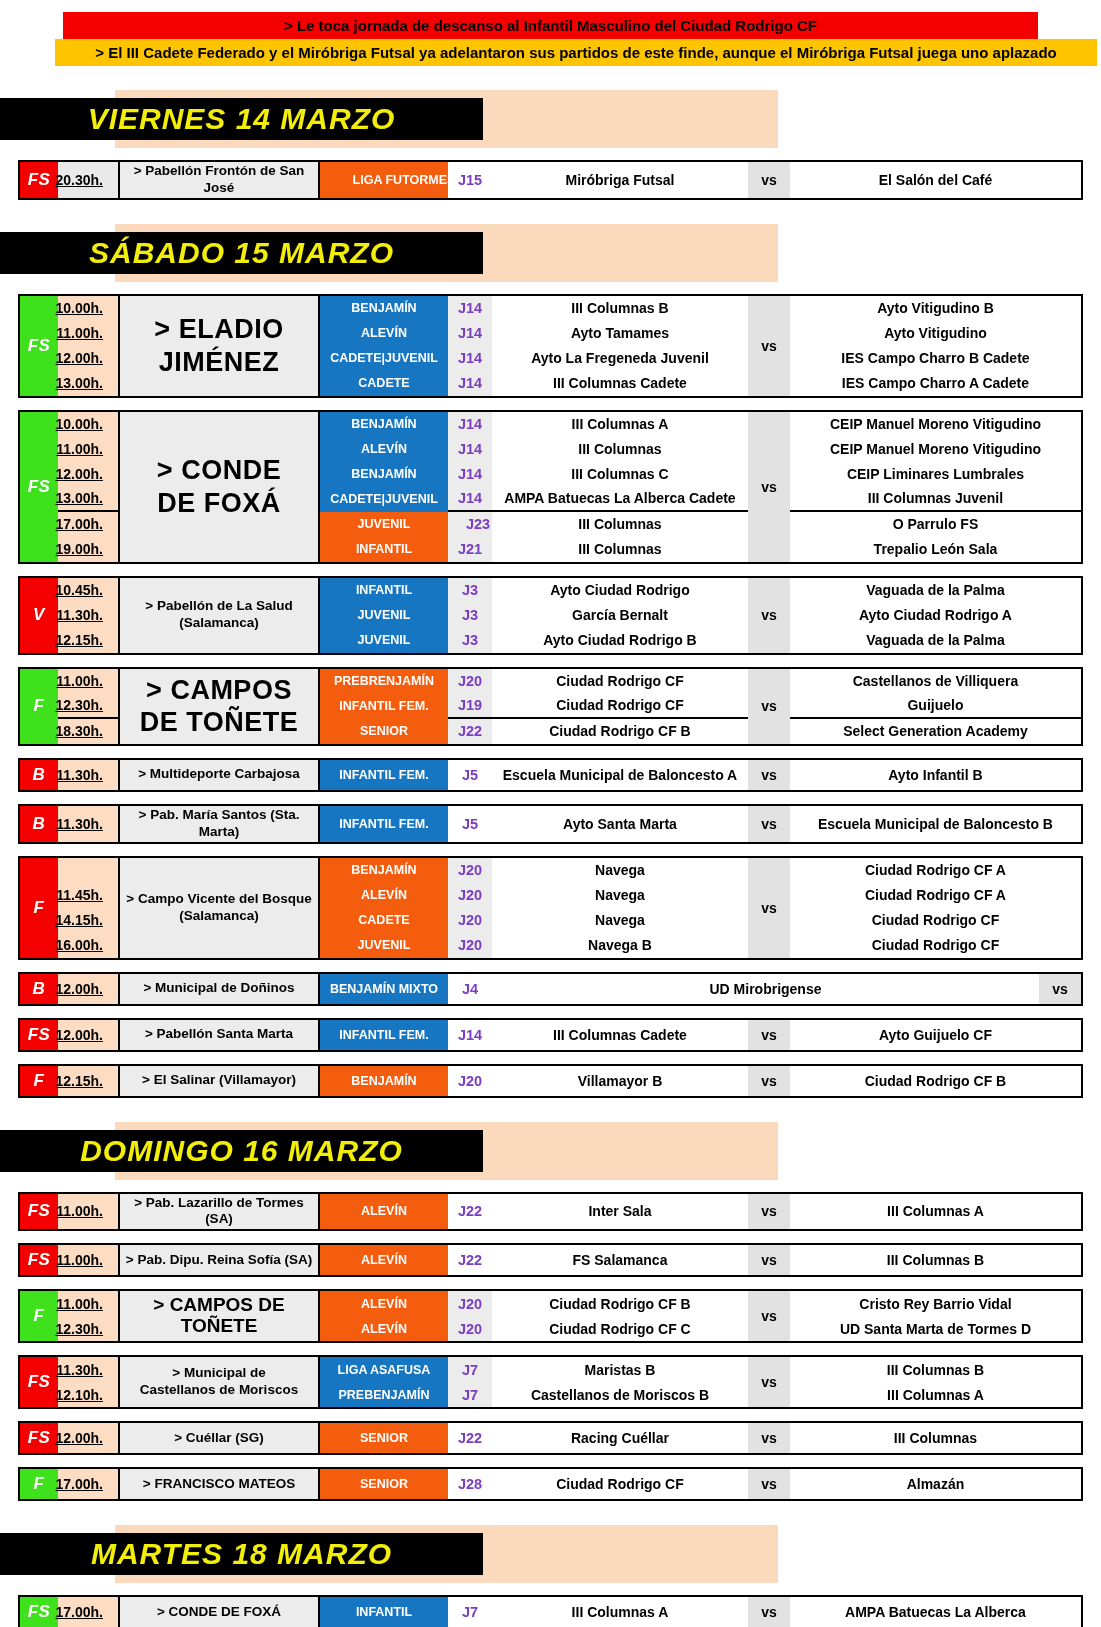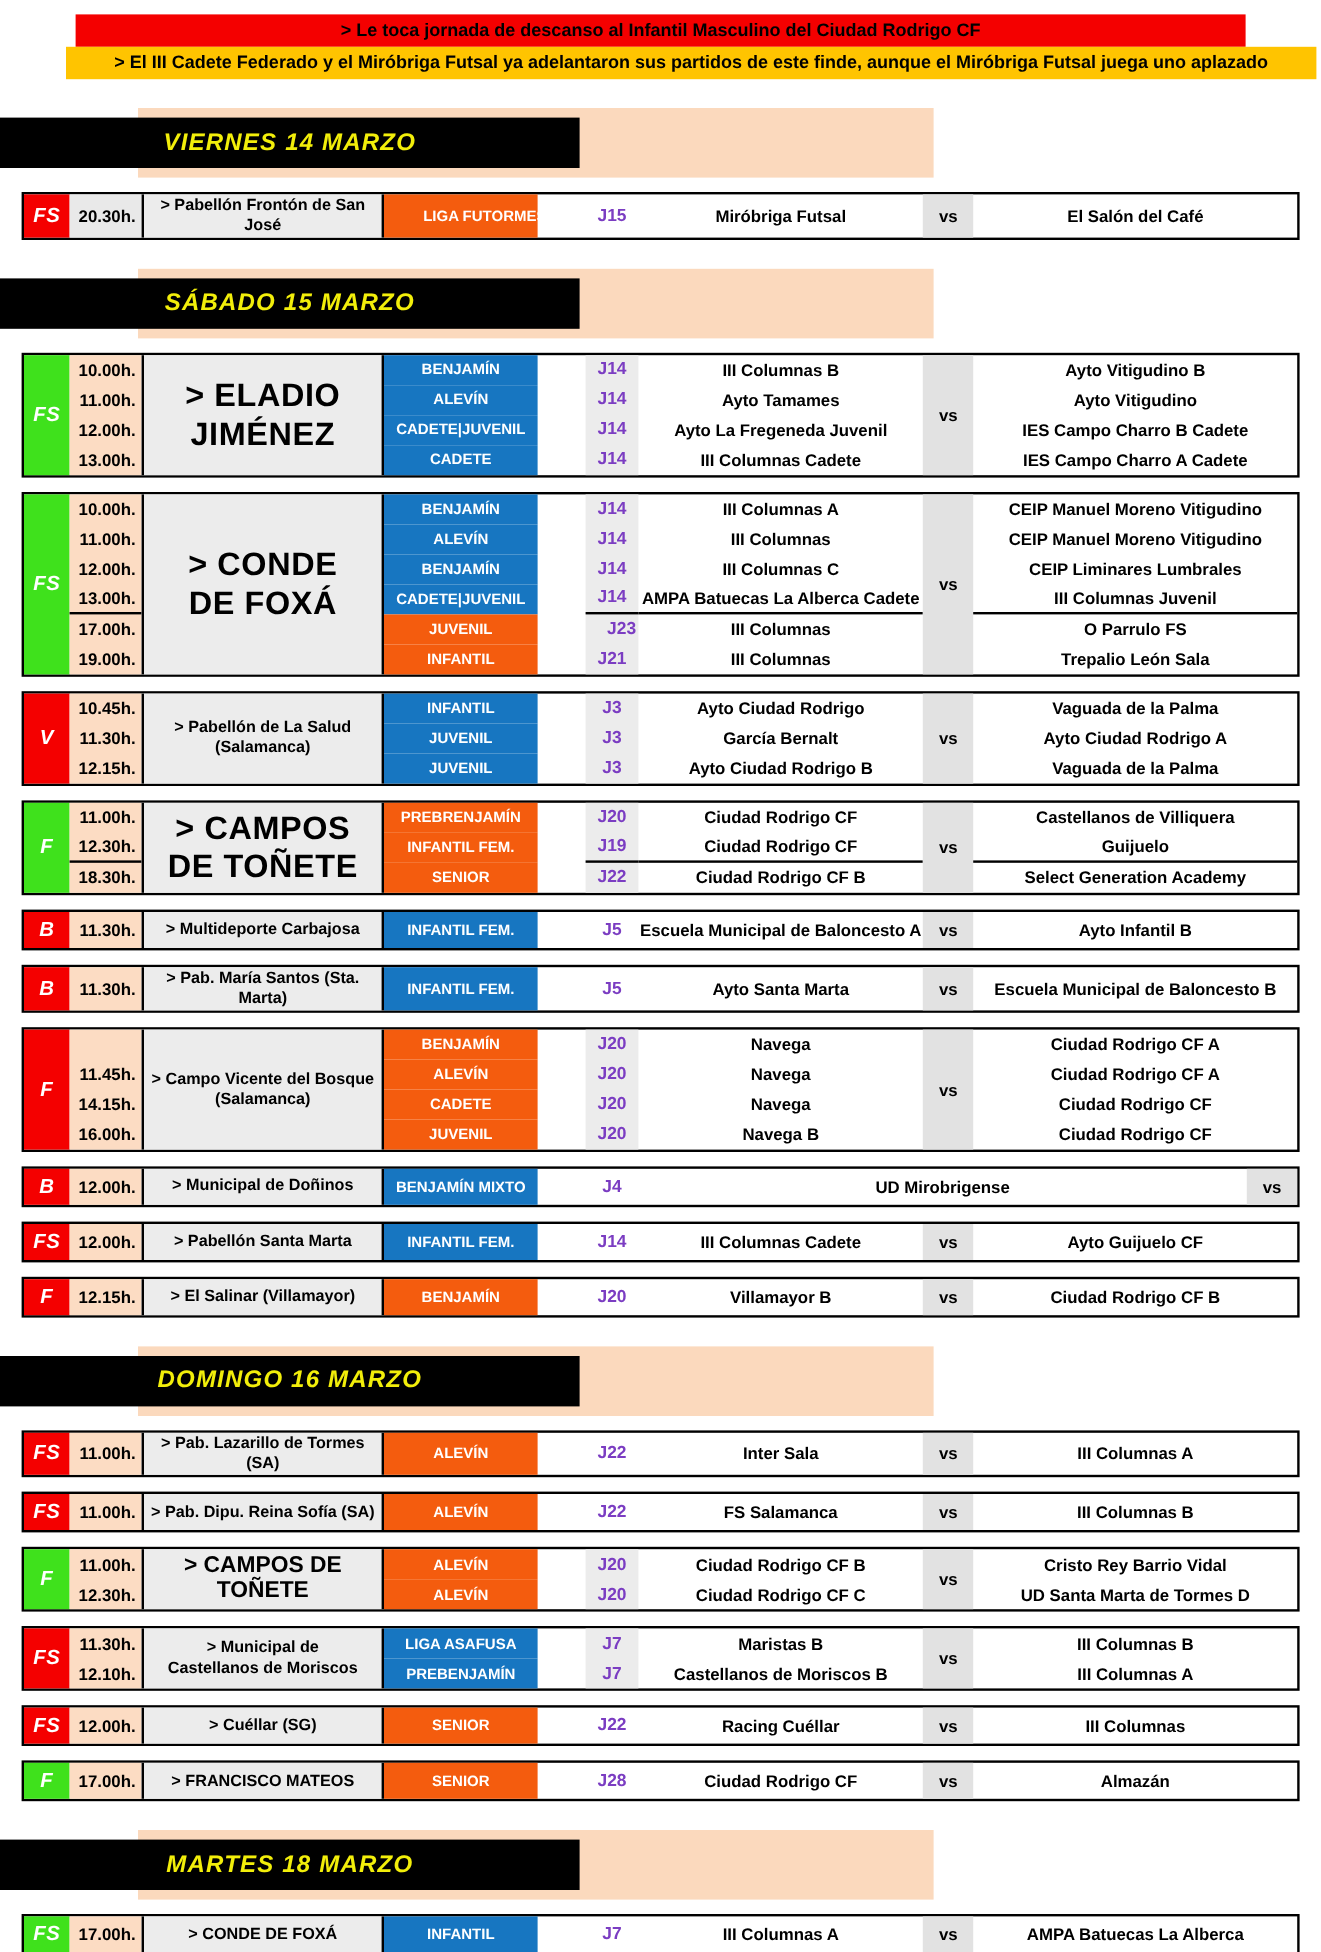--- a/index.html
+++ b/index.html
@@ -21,21 +21,21 @@
 
   
   .day-header { position: relative; height: 58px; margin-top: 24px; }
   .day-band { position: absolute; left: 115px; top: 0; width: 663px; height: 58px; }
   .day-box {
     position: absolute; left: 0; top: 8px; width: 483px; height: 42px;
     background: #000;
     display: flex; align-items: center; justify-content: center;
   }
   .day-label {
-    color: #f2ee0a; font-style: italic; font-size: 20px; letter-spacing: 1px;
+    color: #f2ee0a; font-style: italic; font-size: 30px; letter-spacing: 1px;
     white-space: nowrap;
   }
 
   
   .fixture {
     display: flex; align-items: stretch;
     margin: 12px 18px 0 18px;
     border: 2px solid #000;
     min-height: 34px;
     background: #fff;
@@ -45,39 +45,39 @@
     display: flex; align-items: center; justify-content: center;
     color: #fff; font-style: italic; font-size: 17px; letter-spacing: 0.5px;
   }
   .times {
     width: 60px; flex: none;
     display: flex; flex-direction: column;
   }
   .time-cell {
     flex: 1; min-height: 25px;
     display: flex; align-items: center; justify-content: flex-end;
-    padding-right: 5px; font-size: 14px; white-space: nowrap;
+    padding-right: 15px; font-size: 14px; white-space: nowrap; text-decoration: underline;
   }
   .venue {
     width: 202px; flex: none;
     background: #ececec;
     border-left: 2px solid #000; border-right: 2px solid #000;
     display: flex; flex-direction: column; align-items: center; justify-content: center;
     text-align: center; padding: 1px 2px;
   }
   .v-sm { font-size: 13.5px; line-height: 1.25; }
   .v-lg { font-size: 19px; line-height: 1.1; }
   .v-xl { font-size: 27px; line-height: 1.2; letter-spacing: 0.5px; }
   .cats { width: 128px; flex: none; display: flex; flex-direction: column; }
   .cat-cell {
     flex: 1; min-height: 25px;
     display: flex; align-items: center; justify-content: center;
     color: #fff; font-size: 12.5px; white-space: nowrap;
   }
-  .jcol { width: 44px; flex: none; display: flex; flex-direction: column; margin-left: 40px; }
+  .jcol { width: 44px; flex: none; display: flex; flex-direction: column; }
   .jcol.shaded { background: #ececec; }
   .j-cell {
     flex: 1; min-height: 25px;
     display: flex; align-items: center; justify-content: center;
     font-size: 14.5px;
   }
   .homecol { flex: 255 1 0; display: flex; flex-direction: column; }
   .awaycol { flex: 290 1 0; display: flex; flex-direction: column; }
   .team-cell {
     flex: 1; min-height: 25px;

